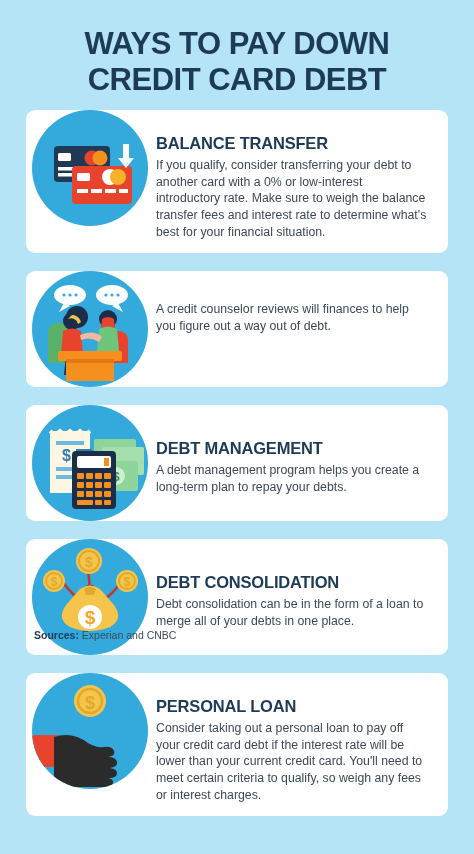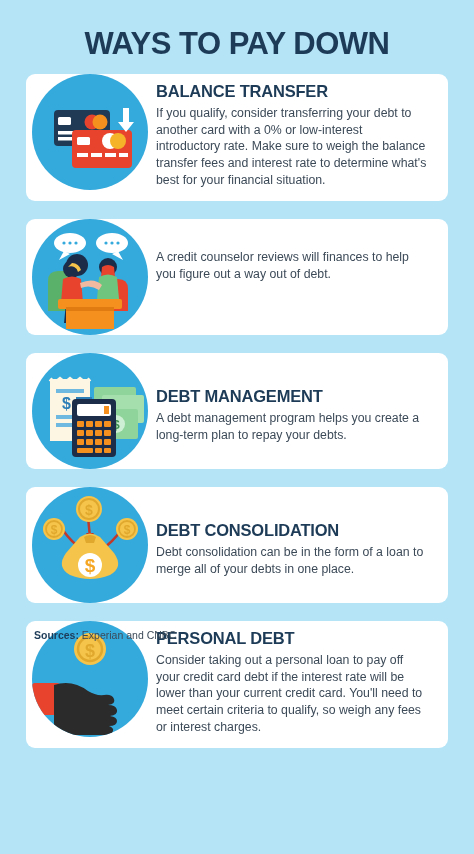--- a/index.html
+++ b/index.html
@@ -69,21 +69,21 @@
     top: 0;
     width: 116px;
     height: 116px;
     border-radius: 50%;
     background: #34a9dc;
     overflow: hidden;
   }
 
   .card-body {
     flex: 1 1 auto;
-    padding: 8px 18px 12px 2px;
+    padding: 24px 18px 12px 2px;
   }
 
   .card-heading {
     color: #1d3b57;
     font-weight: bold;
     font-size: 16.5px;
     letter-spacing: -0.2px;
     line-height: 1.2;
     margin-bottom: 3px;
   }
@@ -127,20 +127,21 @@
 
   svg { display: block; }
 </style>
 </head>
 <body>
 
 <div class="infographic">
 
   <div class="title-block">
     <span class="title-line">WAYS TO PAY DOWN</span>
+    <span class="title-line">CREDIT CARD DEBT</span>
   </div>
 
   <div class="cards">
 
     <div class="card">
       <div class="card-icon-wrap">
         <div class="icon-circle">
           <svg width="116" height="116" viewBox="0 0 116 116">
             <rect x="22" y="36" width="56" height="36" rx="4" fill="#203a55"></rect>
             <rect x="26" y="43" width="13" height="8" rx="1.5" fill="#ffffff"></rect>
@@ -286,21 +287,21 @@
           <svg width="116" height="116" viewBox="0 0 116 116">
             <circle cx="58" cy="28" r="16" fill="#f5c44a"></circle>
             <circle cx="58" cy="28" r="12" fill="none" stroke="#e0a92e" stroke-width="2.5"></circle>
             <text x="58" y="36" font-size="18" font-weight="bold" fill="#e0a92e" text-anchor="middle" font-family="Liberation Sans, sans-serif">$</text>
             <rect x="0" y="62" width="28" height="32" rx="3" fill="#e8432c"></rect>
             <path d="M22 64 q18 -6 34 6 q8 5 16 4 q8 -1 10 4 q2 5 -6 6 q8 0 9 5 q1 5 -7 6 q7 1 7 5 q0 5 -8 5 q5 2 4 5 q-1 4 -9 4 l-38 0 q-12 0 -12 -12 z" fill="#2b2b2b"></path>
           </svg>
         </div>
       </div>
       <div class="card-body">
-        <div class="card-heading">PERSONAL DEBT</div>
+        <div class="card-heading">PERSONAL LOAN</div>
         <div class="card-text">Consider taking out a personal loan to pay off your credit card debt if the interest rate will be lower than your current credit card. You'll need to meet certain criteria to qualify, so weigh any fees or interest charges.</div>
       </div>
     </div>
 
   </div>
 
   <div class="footer">
     <div class="sources">
       <b>Sources:</b>
       <span>Experian and CNBC</span>

